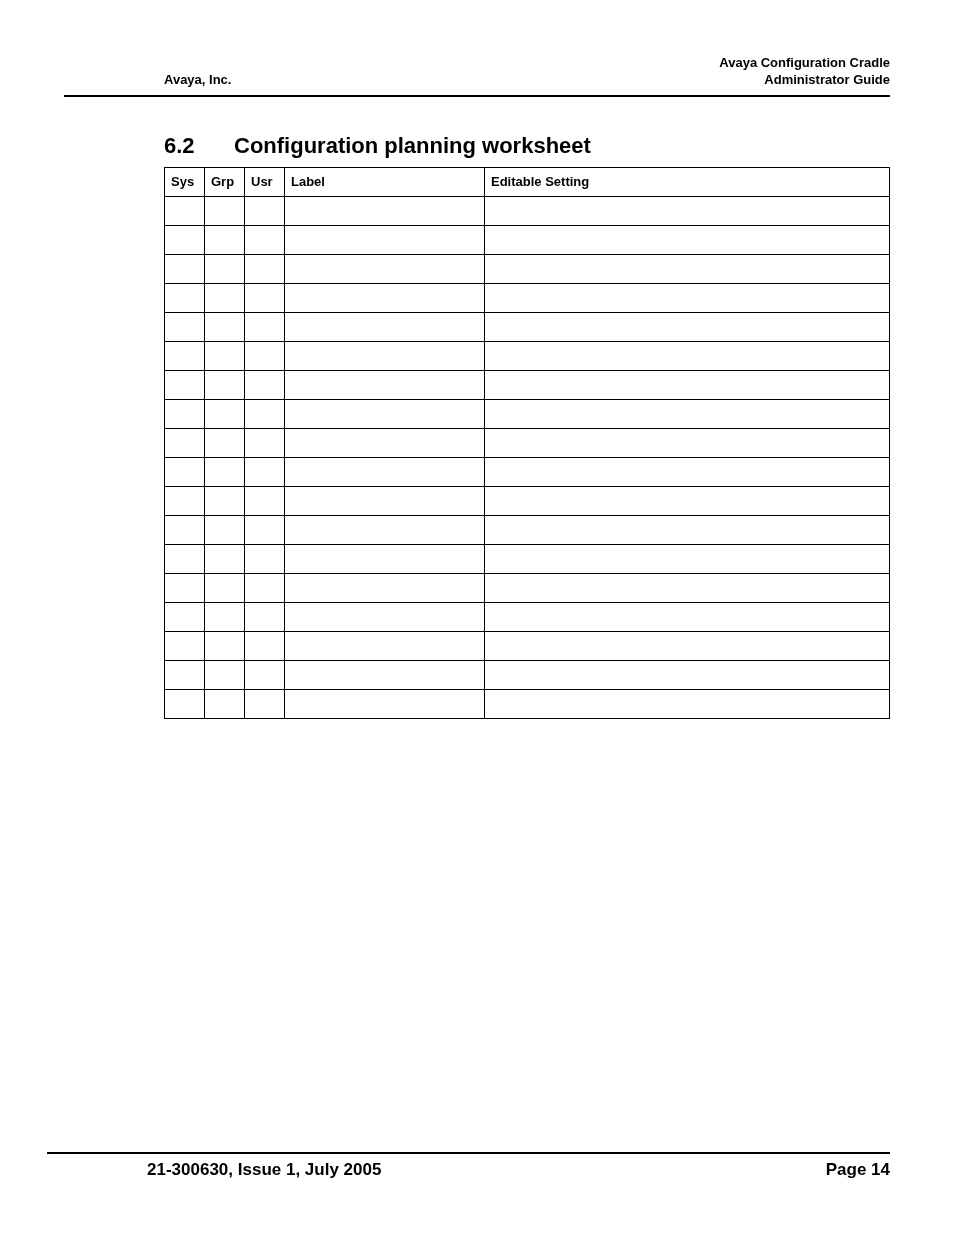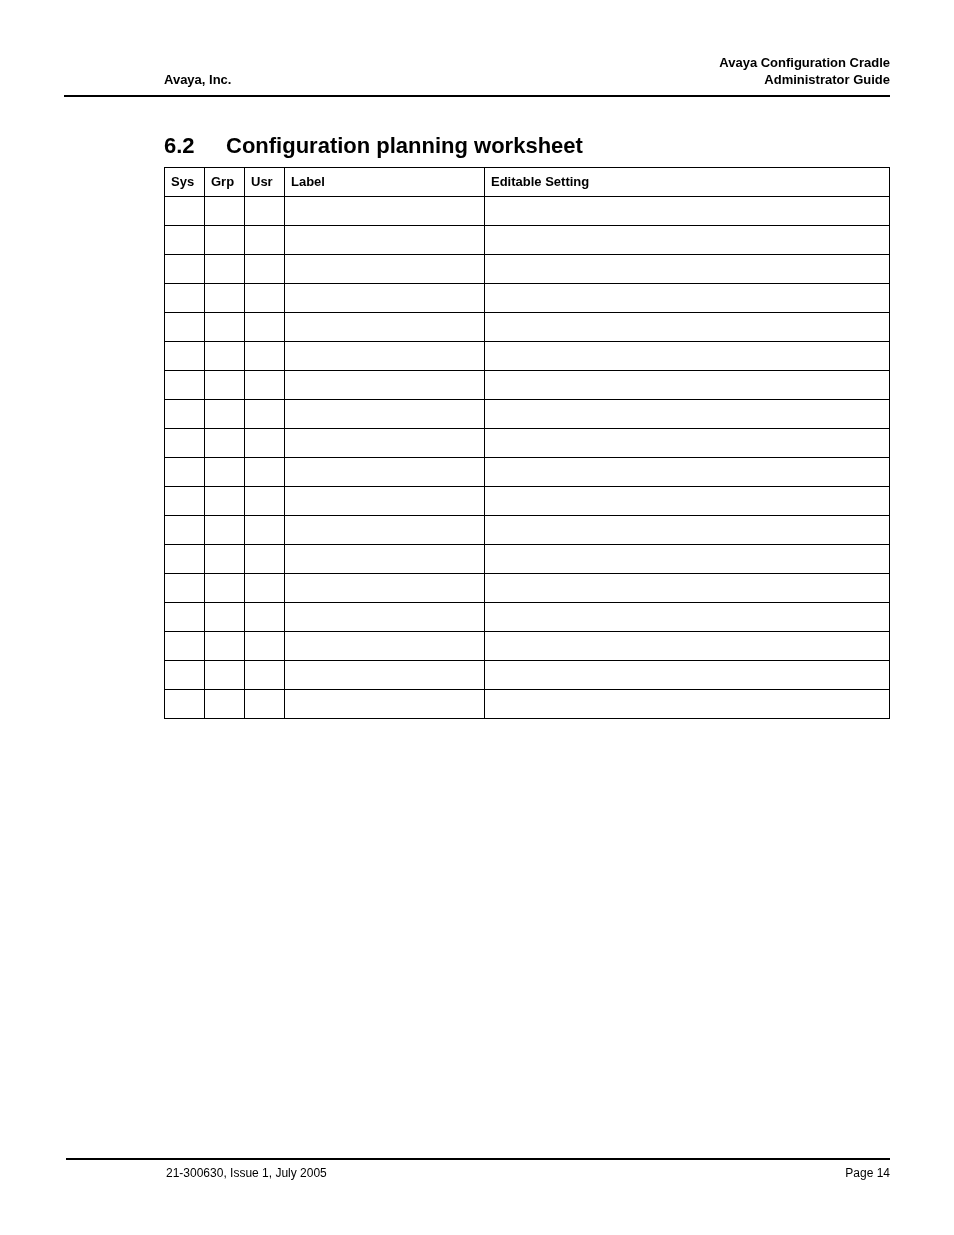--- a/index.html
+++ b/index.html
@@ -28,21 +28,21 @@
       padding-bottom: 6px;
       border-bottom: 2px solid #000;
     }
     .top-header .right { text-align: right; }
     .content {
       padding-left: 100px;
       padding-top: 36px;
     }
     .section-heading {
       display: flex;
-      gap: 26px;
+      gap: 34px;
       font-size: 22px;
       font-weight: bold;
       font-stretch: condensed;
       margin-bottom: 8px;
     }
     .section-number { min-width: 36px; }
     .fill-lines {
       display: flex;
       font-family: Georgia, 'Times New Roman', serif;
       font-size: 17px;
@@ -75,30 +75,30 @@
       vertical-align: top;
       height: 29px;
     }
     .worksheet-table td { font-weight: normal; }
     .col-sys { width: 40px; }
     .col-grp { width: 40px; }
     .col-usr { width: 40px; }
     .col-label { width: 200px; }
     .footer {
       position: absolute;
-      left: 66px;
+      left: 47px;
       right: 64px;
       bottom: 55px;
       padding-left: 100px;
       padding-top: 6px;
       border-top: 2px solid #000;
       display: flex;
       justify-content: space-between;
-      font-size: 12px;
-      font-weight: normal;
+      font-size: 17px;
+      font-weight: bold;
       font-stretch: condensed;
     }
   </style>
 </head>
 <body>
 
 <div class="page">
   <div class="top-header">
     <div class="left">Avaya, Inc.</div>
     <div class="right">

